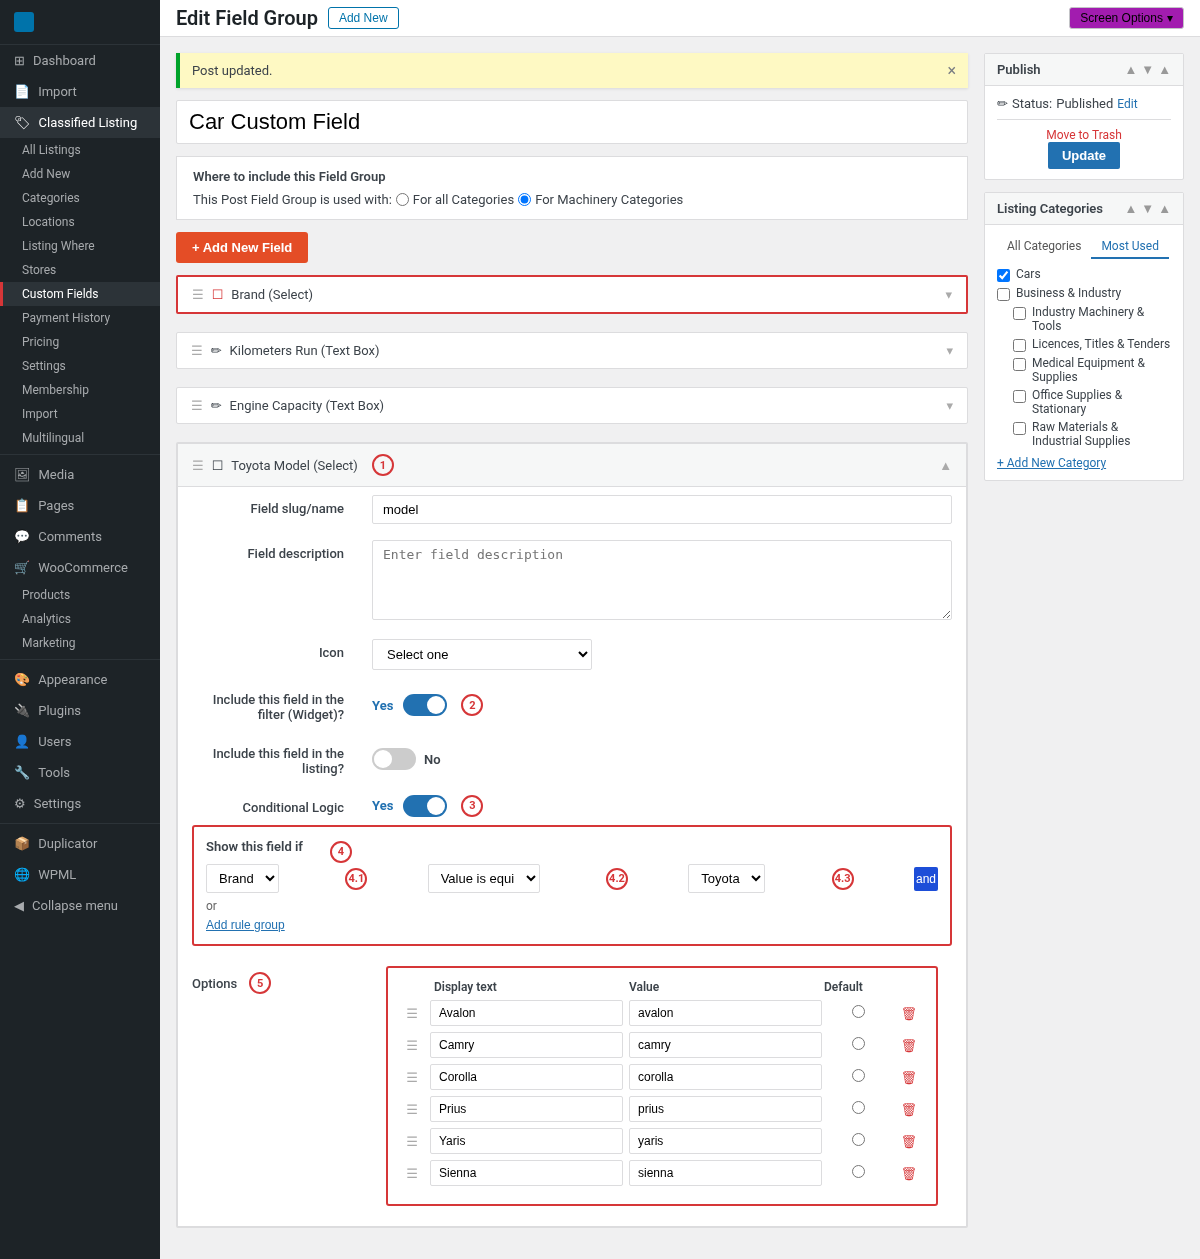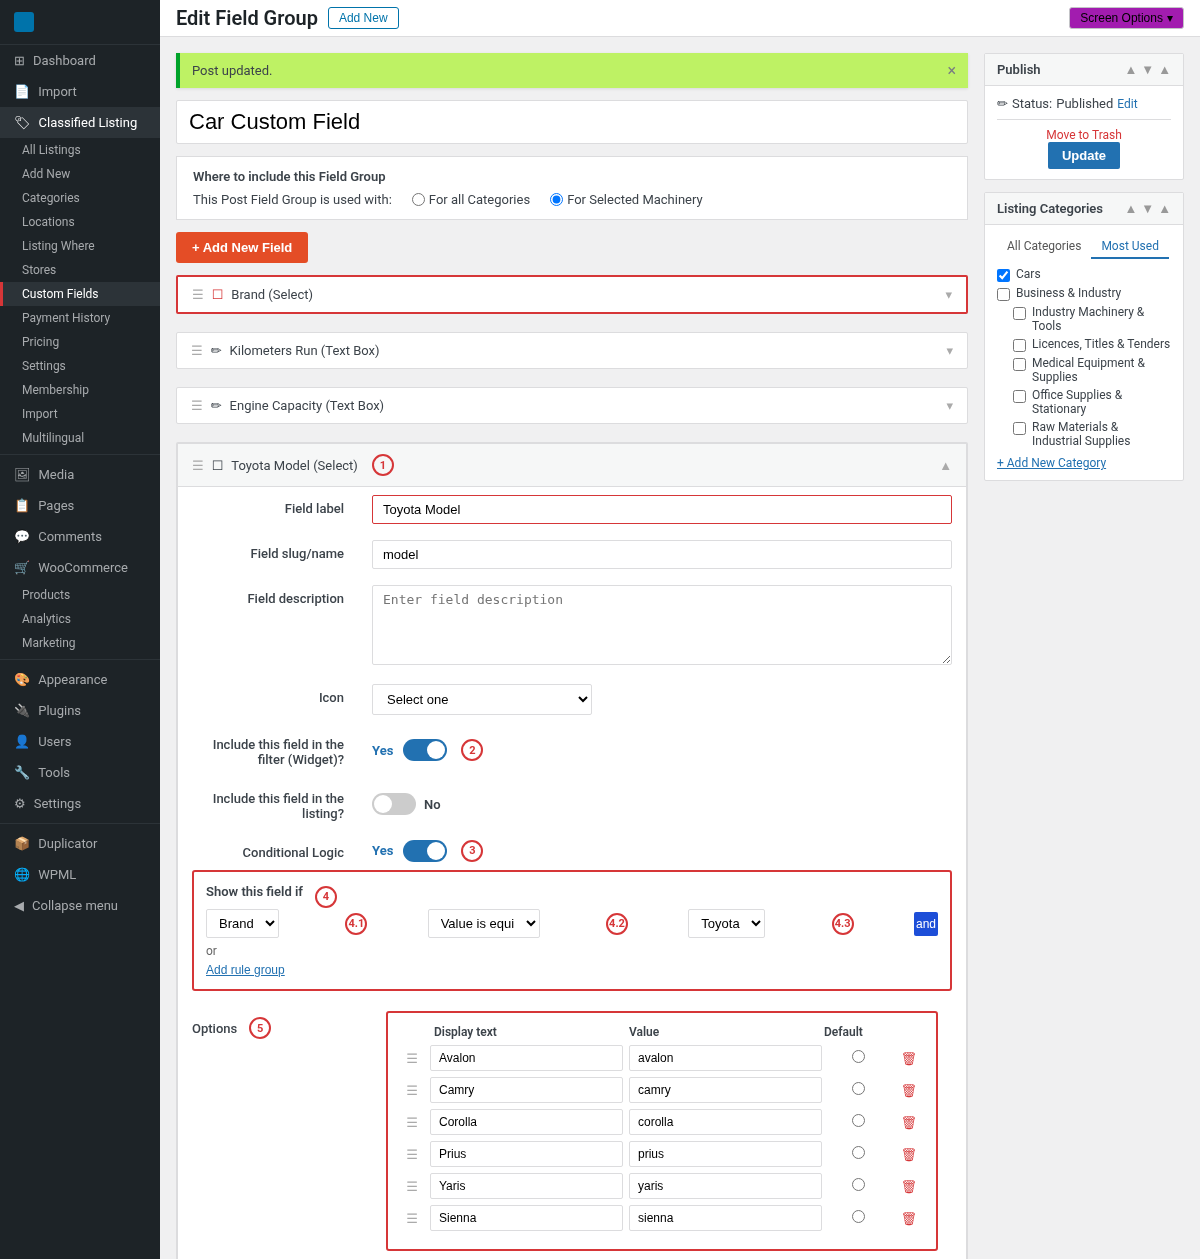--- a/index.html
+++ b/index.html
@@ -19,30 +19,30 @@
     #topbar { background: #fff; border-bottom: 1px solid #dcdcde; padding: 6px 16px; display: flex; align-items: center; justify-content: space-between; }
     .topbar-title { font-size: 20px; font-weight: 600; color: #1d2327; }
     .add-new-btn { background: #fff; border: 1px solid #0073aa; color: #0073aa; padding: 3px 10px; border-radius: 3px; cursor: pointer; font-size: 12px; }
     .screen-options-btn { background: #a21caf; border: 1px solid #c3c4c7; padding: 3px 10px; border-radius: 3px; cursor: pointer; font-size: 12px; display: flex; align-items: center; gap: 4px; }
 
     #content { padding: 16px; flex: 1; display: flex; gap: 16px; }
 
     .main-column { flex: 1; display: flex; flex-direction: column; gap: 12px; }
 
     
-    .notice { background: #bef264; border-left: 4px solid #00a32a; padding: 8px 12px; display: flex; align-items: center; justify-content: space-between; box-shadow: 0 1px 3px rgba(0,0,0,.1); }
+    .notice { background: #fef9c3; border-left: 4px solid #00a32a; padding: 8px 12px; display: flex; align-items: center; justify-content: space-between; box-shadow: 0 1px 3px rgba(0,0,0,.1); }
     .notice-close { cursor: pointer; color: #787c82; font-size: 16px; }
 
     
     .title-input { width: 100%; padding: 8px 12px; font-size: 22px; border: 1px solid #dcdcde; outline: none; border-radius: 2px; }
 
     
     .include-panel { background: #fff; border: 1px solid #dcdcde; padding: 12px 16px; }
     .include-panel h3 { font-size: 13px; font-weight: 600; margin-bottom: 8px; }
-    .include-row { display: flex; align-items: center; gap: 20px; font-size: 13px; }
+    .include-row { display: flex; align-items: center; gap: 4px; font-size: 13px; }
 
     
     .add-field-btn { background: #e44d26; color: #fff; border: none; padding: 8px 16px; border-radius: 3px; cursor: pointer; font-size: 13px; font-weight: 600; display: inline-flex; align-items: center; gap: 6px; }
 
     
     .field-row { background: #fff; border: 1px solid #dcdcde; border-radius: 2px; margin-bottom: 6px; }
     .field-row-header { padding: 10px 14px; display: flex; align-items: center; justify-content: space-between; cursor: pointer; }
     .field-row-label { display: flex; align-items: center; gap: 8px; font-size: 13px; }
 
     
@@ -232,21 +232,21 @@
       <div class="include-panel">
         <h3>Where to include this Field Group</h3>
         <div class="include-row">
           <span>This Post Field Group is used with:</span>
           <label style="display:flex;align-items:center;gap:4px;">
             <input type="radio" name="include_cat" style="">
             <span>For all Categories</span>
           </label>
           <label style="display:flex;align-items:center;gap:4px;">
             <input type="radio" name="include_cat" checked="" style="">
-            <span>For Selected Machinery</span>
+            <span>For Machinery Categories</span>
           </label>
         </div>
       </div>
 
       <div>
         <button class="add-field-btn">+ Add New Field</button>
       </div>
 
       <div class="field-row red-border">
         <div class="field-row-header">
@@ -287,26 +287,20 @@
             <span style="color:#aaa;">☰</span>
             <span>☐</span>
             <span>Toyota Model (Select)</span>
             <span class="callout">1</span>
           </div>
           <span style="color:#aaa;">▲</span>
         </div>
 
         <table class="form-table">
           <tbody>
-              <tr>
-            <td>Field label</td>
-            <td>
-              <input type="text" class="form-input form-input-red" value="Toyota Model" style="">
-            </td>
-          </tr>
           <tr>
             <td>Field slug/name</td>
             <td>
               <input type="text" class="form-input" value="model" style="">
             </td>
           </tr>
           <tr>
             <td>Field description</td>
             <td>
               <textarea class="form-textarea" placeholder="Enter field description" style=""></textarea>
@@ -355,21 +349,21 @@
                   <span class="toggle-slider"></span>
                 </label>
                 <span class="callout">3</span>
               </div>
             </td>
           </tr>
         </tbody>
           </table>
 
         <div class="cond-box">
-          <div style="display:flex;align-items:center;gap:6px;">
+          <div style="display:flex;align-items:center;gap:21px;">
             <span class="cond-box-title">Show this field if</span>
             <span class="callout">4</span>
           </div>
           <div class="cond-rule-row">
             <select class="cond-select">
               <option>Brand</option>
             </select>
             <span class="callout">4.1</span>
             <select class="cond-select">
               <option>Value is equi</option>

